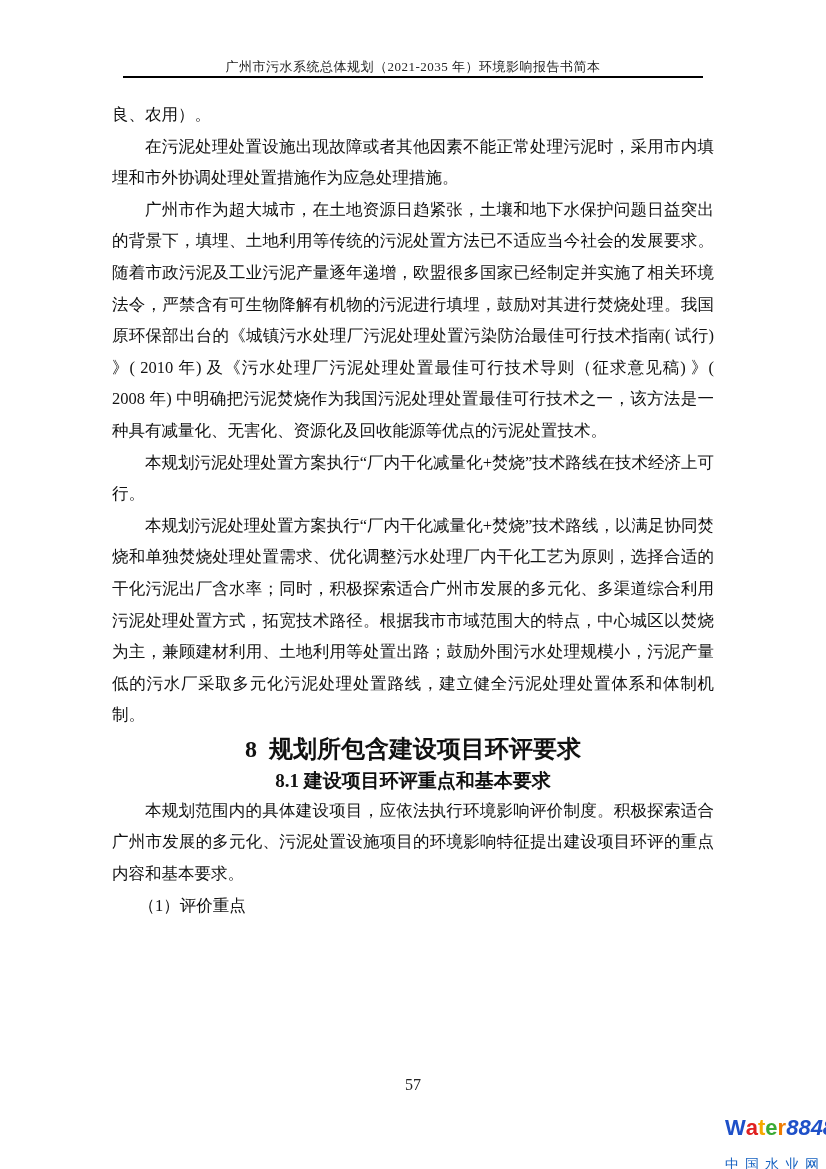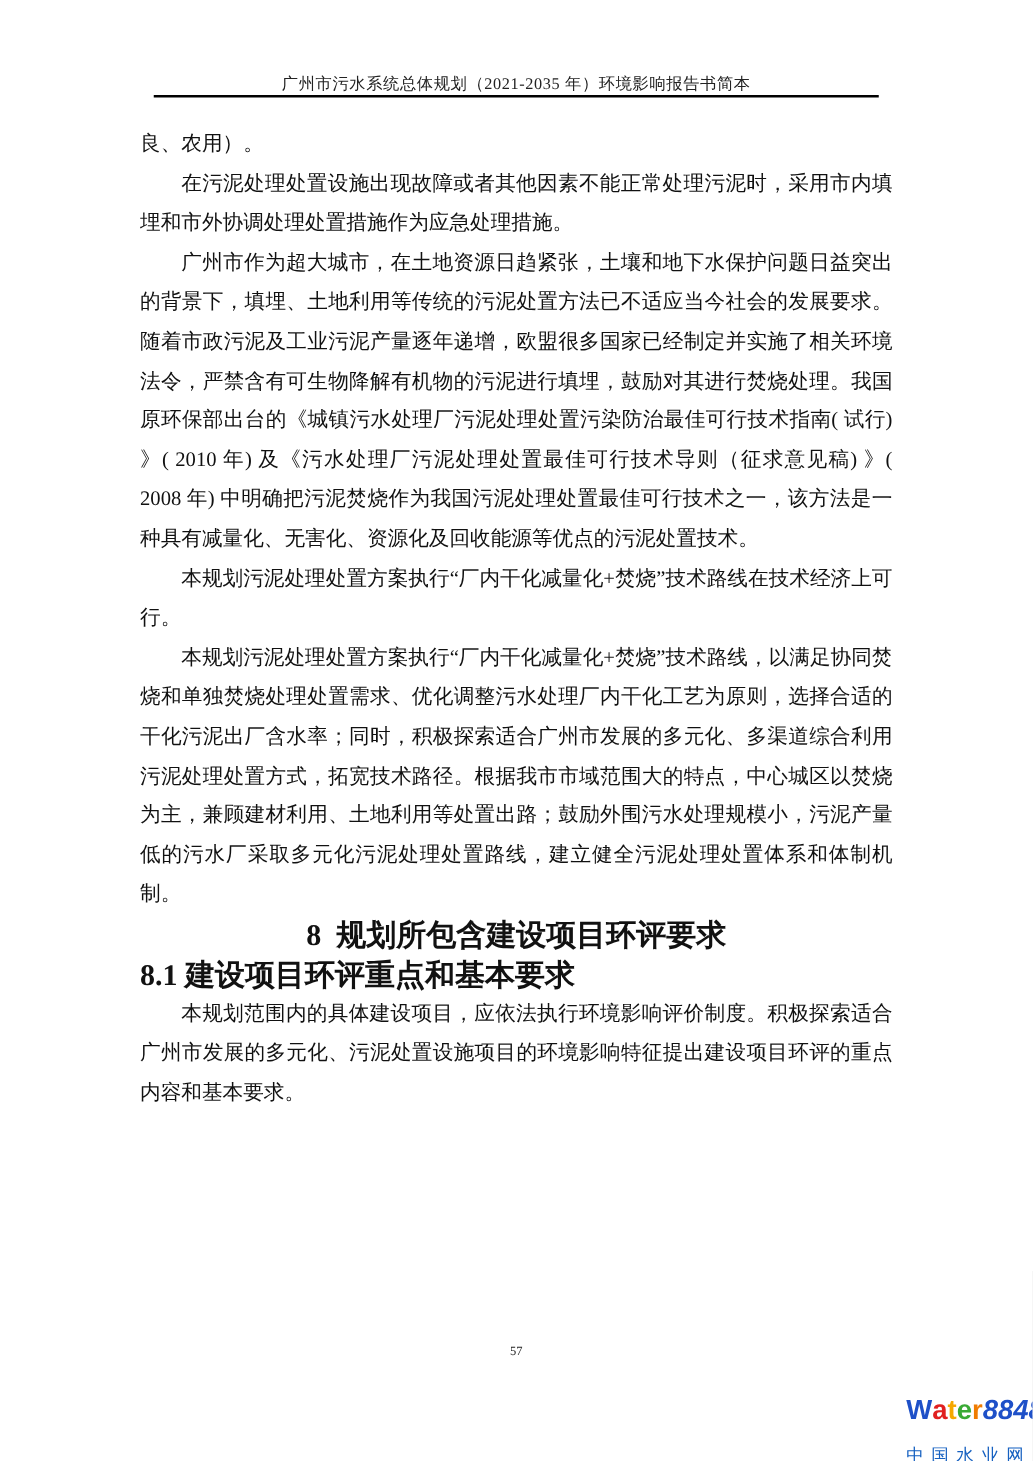--- a/index.html
+++ b/index.html
@@ -38,33 +38,33 @@
   .h1{
     font-size:24px;
     font-weight:bold;
     line-height:36px;
     margin:26px 0 0 0;
     text-align:center;
     white-space:pre-wrap;
     font-family:"Liberation Serif","DejaVu Serif",serif;
   }
   .h2{
-    font-size:24px;
+    font-size:19px;
     font-weight:bold;
     line-height:28px;
     margin:40px 0 24px 0;
-    text-align:left;
+    text-align:center;
     white-space:pre-wrap;
   }
   .list-line{text-indent:1.6em;}
   
   .page-number{
     position:absolute;top:1076px;left:0;width:826px;
     text-align:center;
-    font-size:10px;
+    font-size:16px;
     color:#222;
   }
   
   .watermark{
     position:absolute;top:1117px;right:2px;
     width:136px;
     text-align:left;
     font-family:"Liberation Sans","DejaVu Sans",sans-serif;
     line-height:1;
   }
@@ -99,20 +99,21 @@
     <p class="cont">良、农用）。</p>
     <p class="para">在污泥处理处置设施出现故障或者其他因素不能正常处理污泥时，采用市内填埋和市外协调处理处置措施作为应急处理措施。</p>
     <p class="para">广州市作为超大城市，在土地资源日趋紧张，土壤和地下水保护问题日益突出的背景下，填埋、土地利用等传统的污泥处置方法已不适应当今社会的发展要求。随着市政污泥及工业污泥产量逐年递增，欧盟很多国家已经制定并实施了相关环境法令，严禁含有可生物降解有机物的污泥进行填埋，鼓励对其进行焚烧处理。我国原环保部出台的《城镇污水处理厂污泥处理处置污染防治最佳可行技术指南( 试行) 》( 2010 年) 及《污水处理厂污泥处理处置最佳可行技术导则（征求意见稿) 》( 2008 年) 中明确把污泥焚烧作为我国污泥处理处置最佳可行技术之一，该方法是一种具有减量化、无害化、资源化及回收能源等优点的污泥处置技术。</p>
     <p class="para">本规划污泥处理处置方案执行“厂内干化减量化+焚烧”技术路线在技术经济上可行。</p>
     <p class="para">本规划污泥处理处置方案执行“厂内干化减量化+焚烧”技术路线，以满足协同焚烧和单独焚烧处理处置需求、优化调整污水处理厂内干化工艺为原则，选择合适的干化污泥出厂含水率；同时，积极探索适合广州市发展的多元化、多渠道综合利用污泥处理处置方式，拓宽技术路径。根据我市市域范围大的特点，中心城区以焚烧为主，兼顾建材利用、土地利用等处置出路；鼓励外围污水处理规模小，污泥产量低的污水厂采取多元化污泥处理处置路线，建立健全污泥处理处置体系和体制机制。</p>
 
     <p class="h1">8  规划所包含建设项目环评要求</p>
     <p class="h2">8.1 建设项目环评重点和基本要求</p>
 
     <p class="para">本规划范围内的具体建设项目，应依法执行环境影响评价制度。积极探索适合广州市发展的多元化、污泥处置设施项目的环境影响特征提出建设项目环评的重点内容和基本要求。</p>
+    <p class="list-line">（1）评价重点</p>
   </div>
 
   <div class="page-number">57</div>
 
   <div class="watermark">
     <div class="wm-line1">
       <span class="wm-word"><span style="color: rgb(30, 80, 200);">W</span><span style="color: rgb(224, 32, 32);">a</span><span style="color: rgb(245, 168, 0);">t</span><span style="color: rgb(58, 170, 53);">e</span><span style="color: rgb(240, 124, 0);">r</span></span><span class="wm-num" style="color: rgb(30, 80, 200);">8848</span><span class="wm-com" style="color: rgb(224, 32, 32); text-align: center;">.com</span>
     </div>
     <div class="wm-sub" style="color: rgb(21, 96, 192);">中国水业网</div>
   </div>

